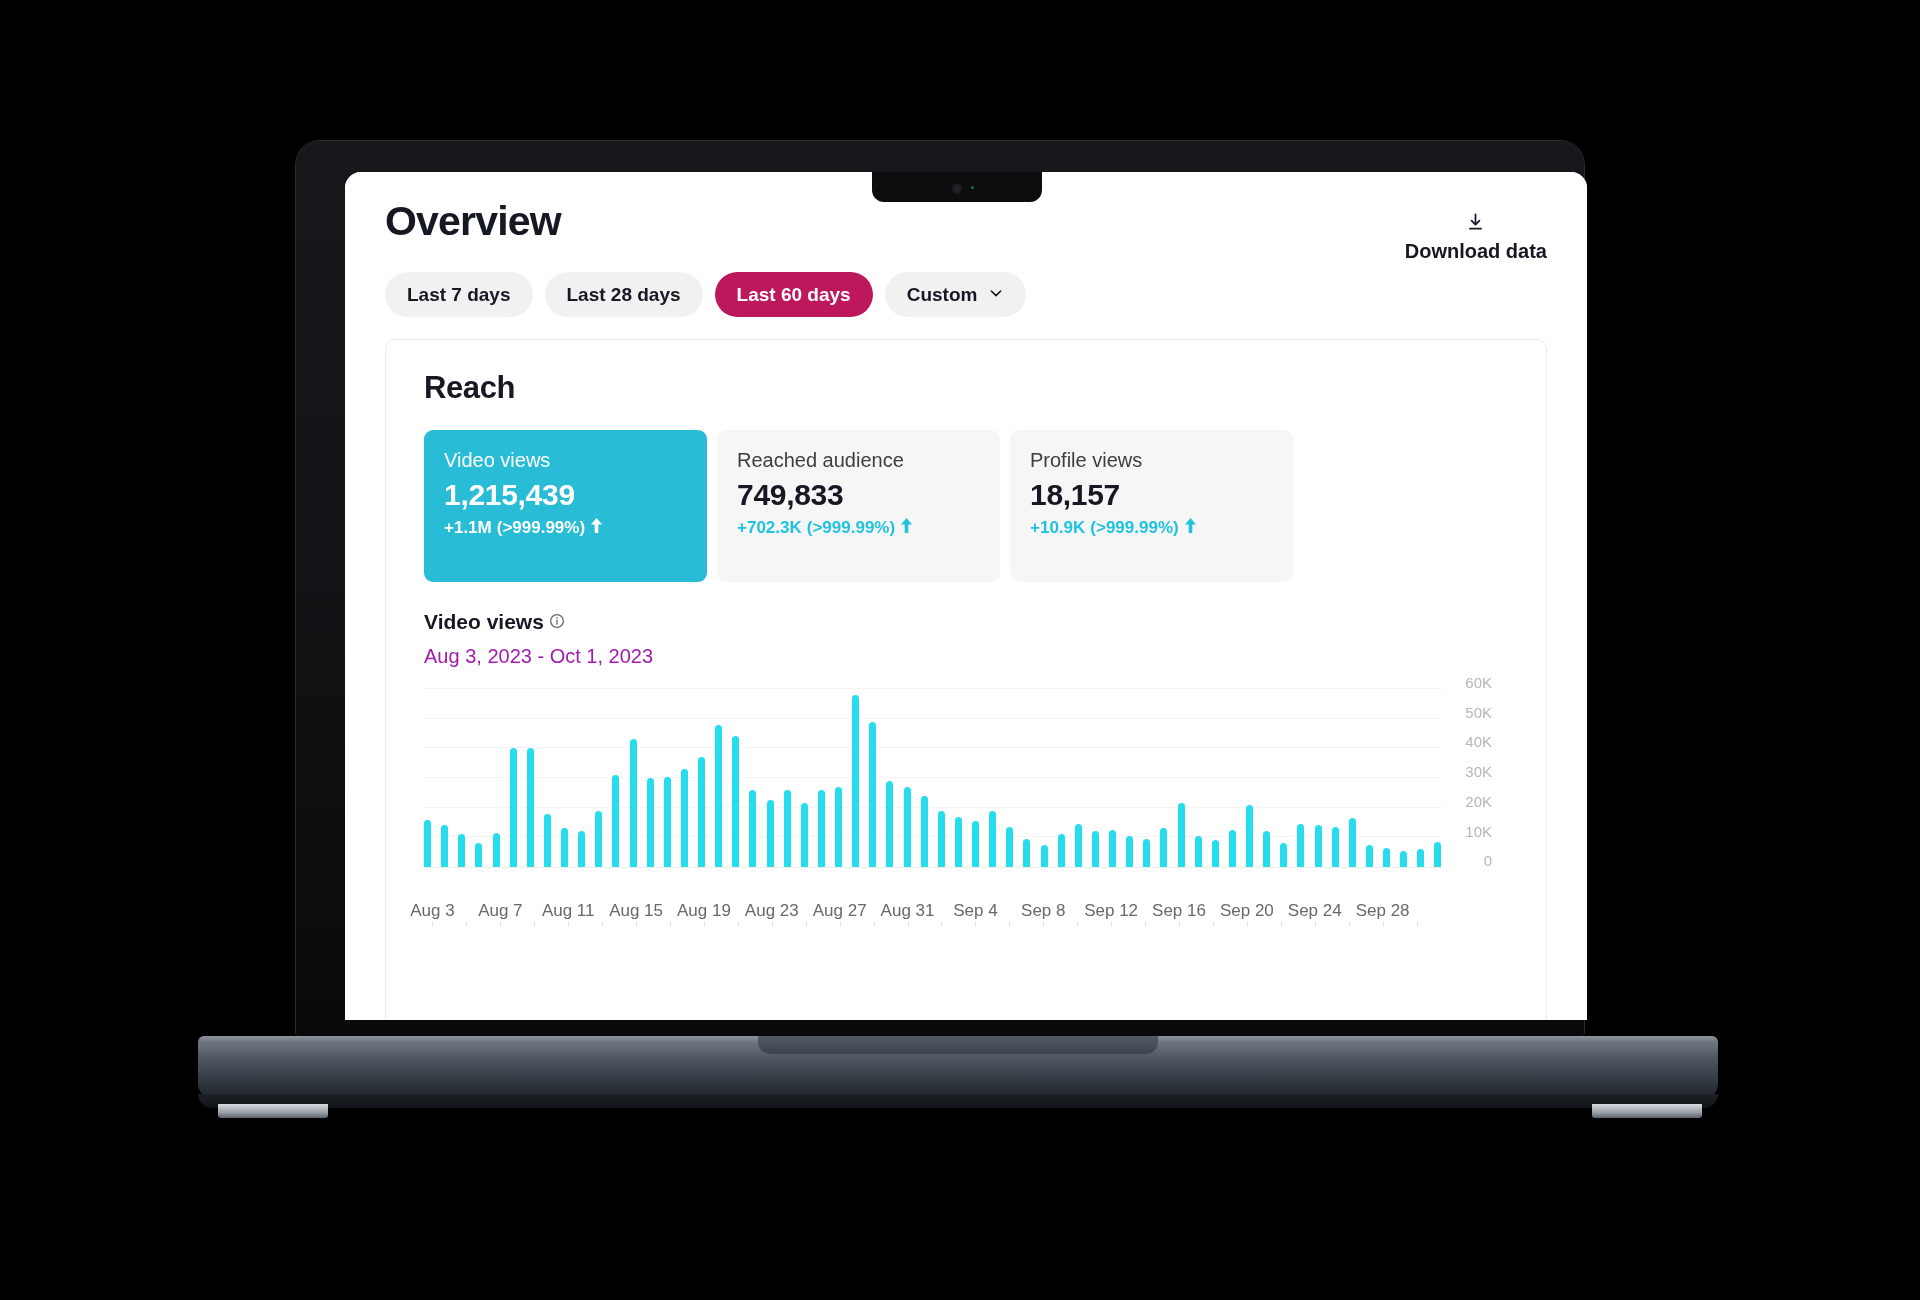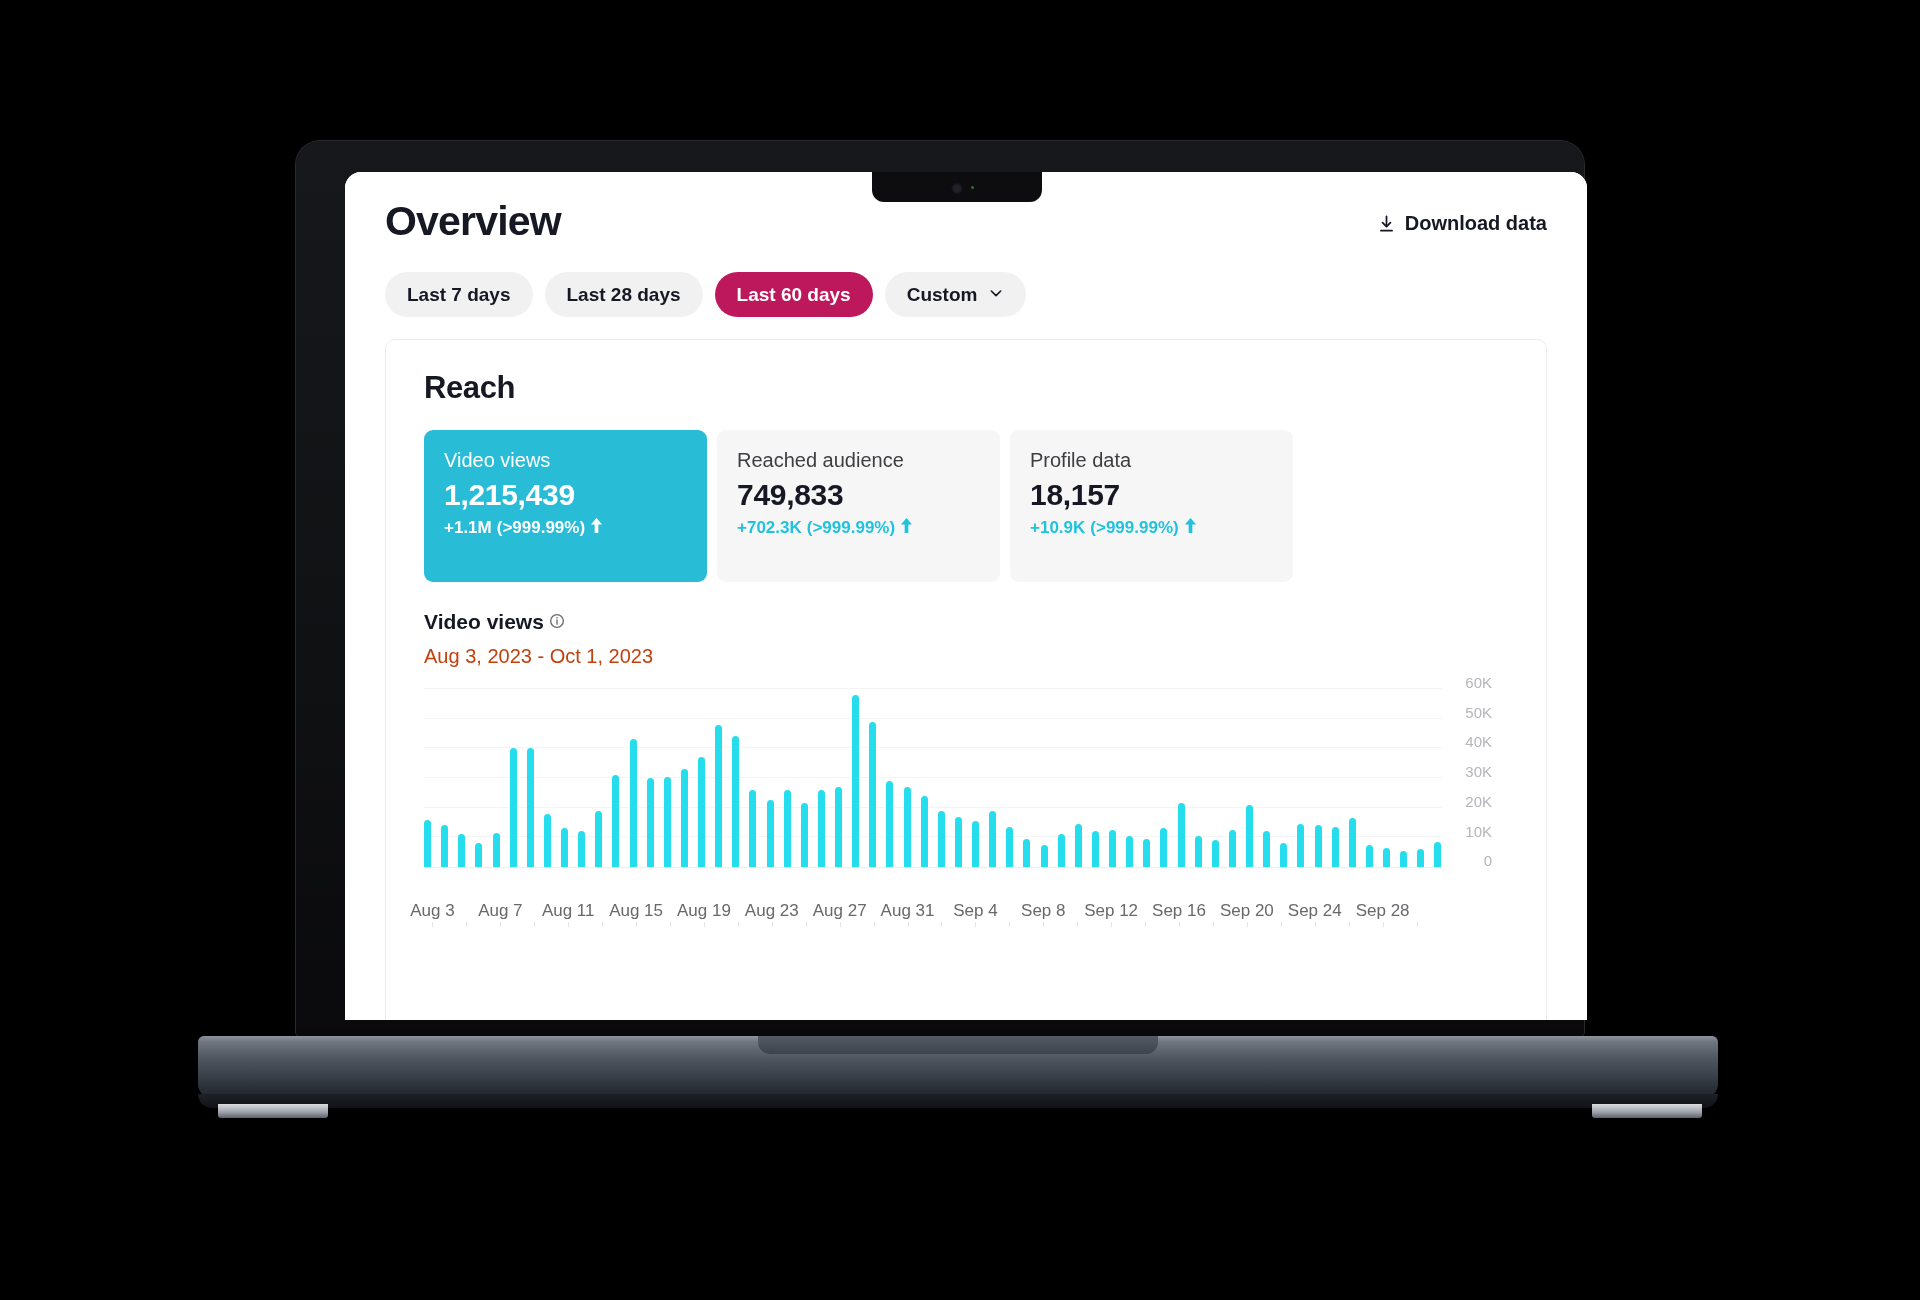--- a/index.html
+++ b/index.html
@@ -158,20 +158,21 @@
   }
   .download {
     display: flex;
     align-items: center;
     gap: 9px;
     font-size: 20px;
     font-weight: 700;
     color: #161823;
     cursor: pointer;
     margin-top: 12px;
+    flex-direction: column;
   }
   .download svg { display:block; }
 
   .filters {
     display: flex;
     gap: 12px;
     margin-top: 14px;
   }
   .pill {
     height: 45px;
@@ -258,21 +259,21 @@
     font-size: 21px;
     font-weight: 700;
     color: #161823;
     display: flex;
     align-items: center;
     gap: 5px;
   }
   .info-icon { display:block; }
   .chart-range {
     font-size: 20px;
-    color: #c2410c;
+    color: #a21caf;
     margin-top: 11px;
     font-weight: 400;
   }
 
   
   .chart-wrap {
     position: relative;
     margin-top: 22px;
     height: 200px;
     padding-right: 66px;
@@ -418,21 +419,21 @@
               <span class="pct">(&gt;999.99%)</span>
               <span class="arrow-up">
                 <svg width="13" height="15" viewBox="0 0 12 14" fill="#20c3dd">
                   <path d="M6 0L11.2 6H7.7v8H4.3V6H0.8z"></path>
                 </svg>
               </span>
             </div>
           </div>
 
           <div class="card">
-            <div class="card-label">Profile data</div>
+            <div class="card-label">Profile views</div>
             <div class="card-value">18,157</div>
             <div class="card-delta">
               <span>+10.9K</span>
               <span class="pct">(&gt;999.99%)</span>
               <span class="arrow-up">
                 <svg width="13" height="15" viewBox="0 0 12 14" fill="#20c3dd">
                   <path d="M6 0L11.2 6H7.7v8H4.3V6H0.8z"></path>
                 </svg>
               </span>
             </div>

